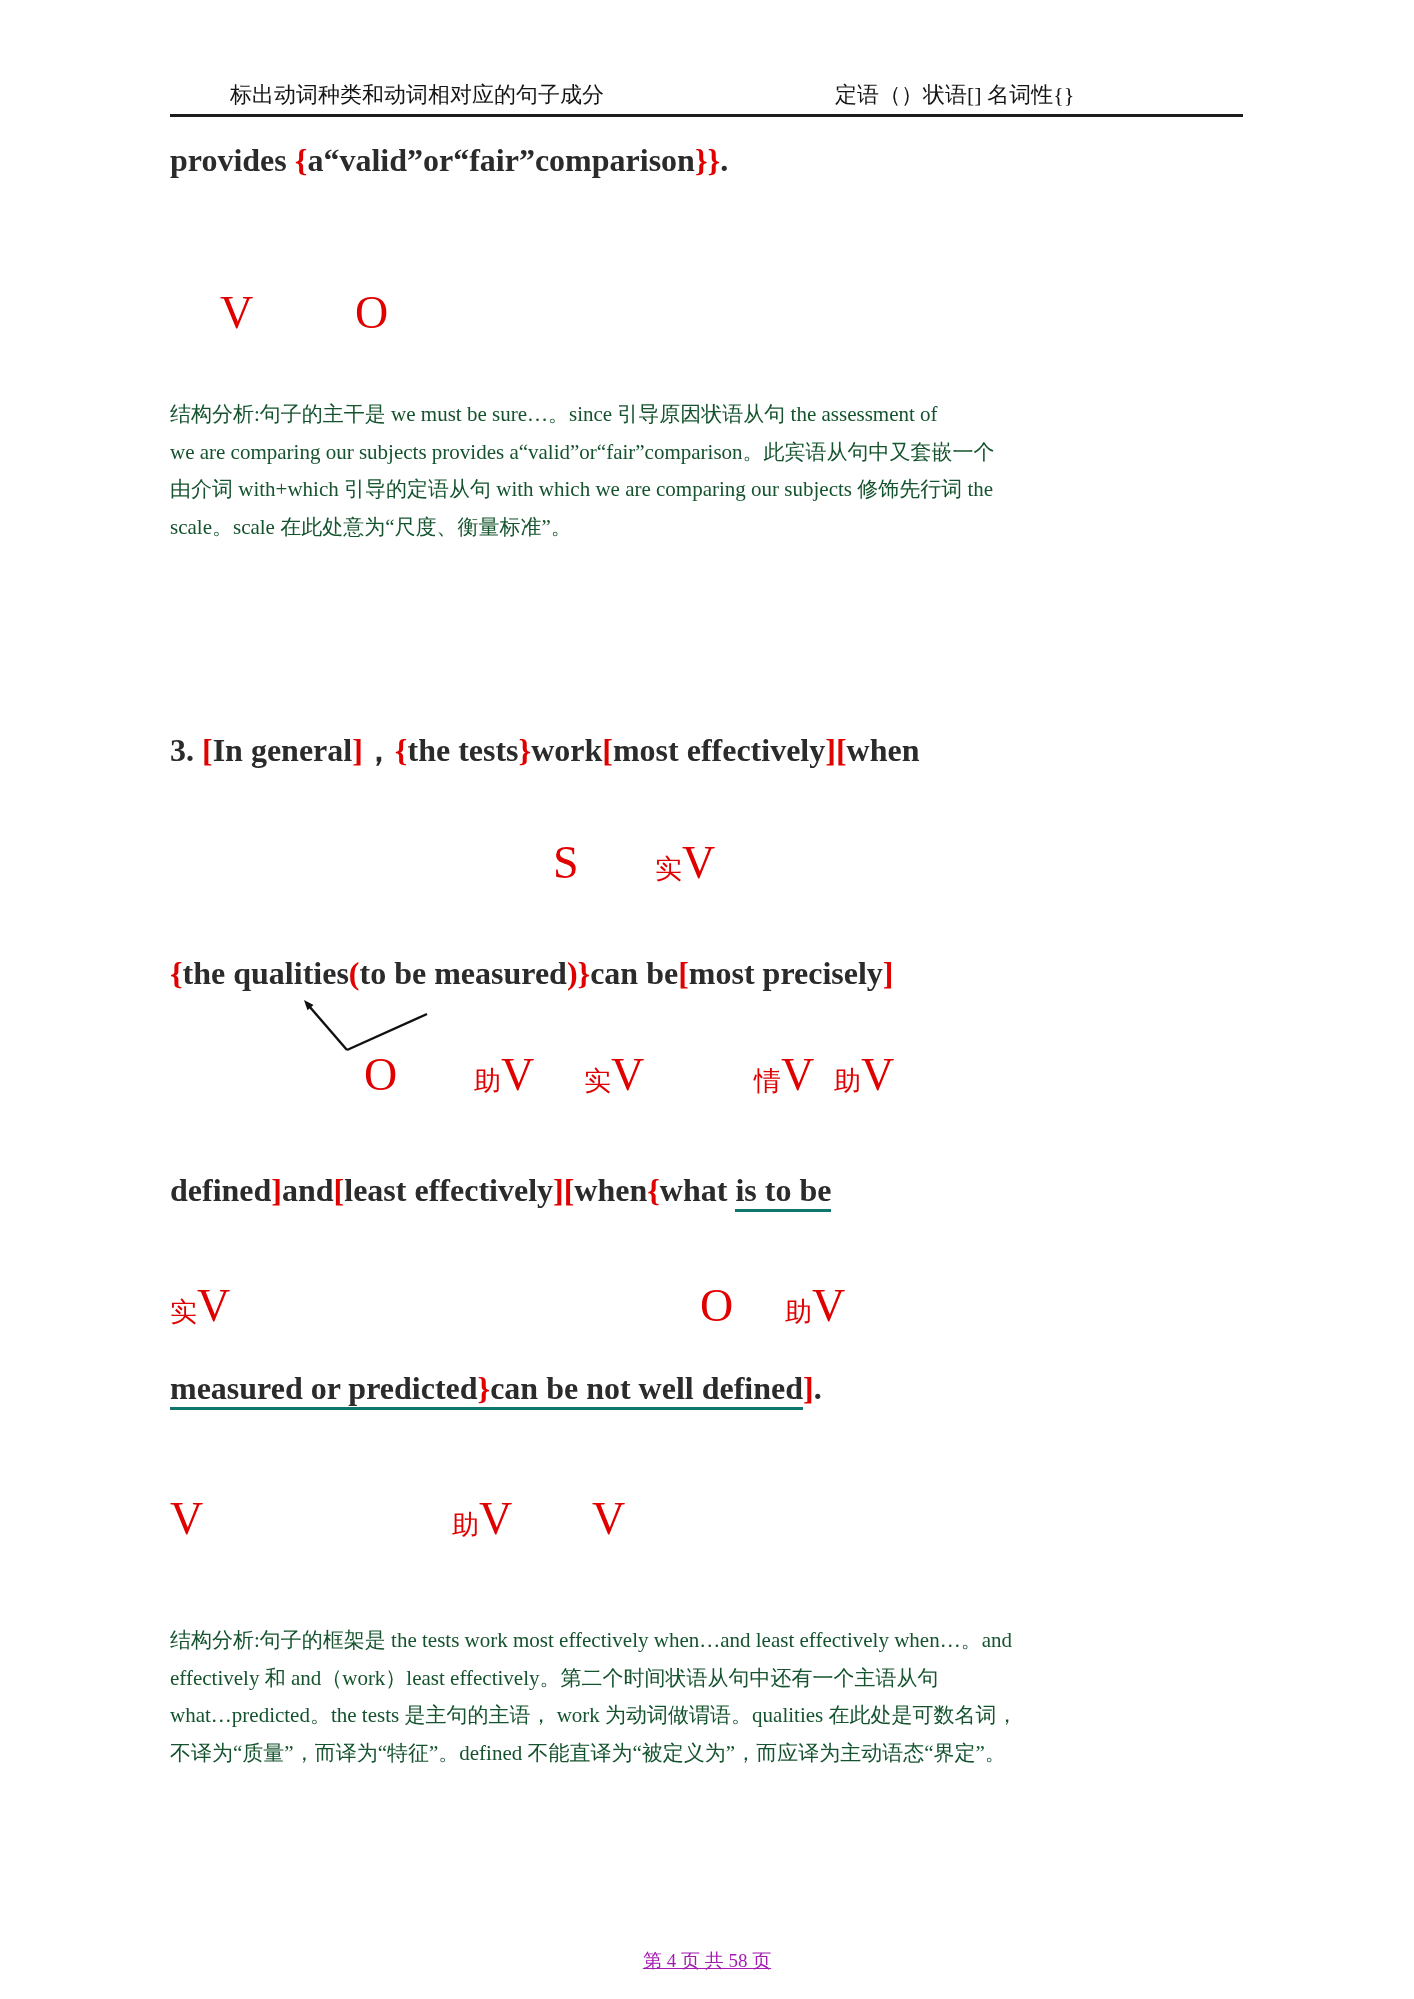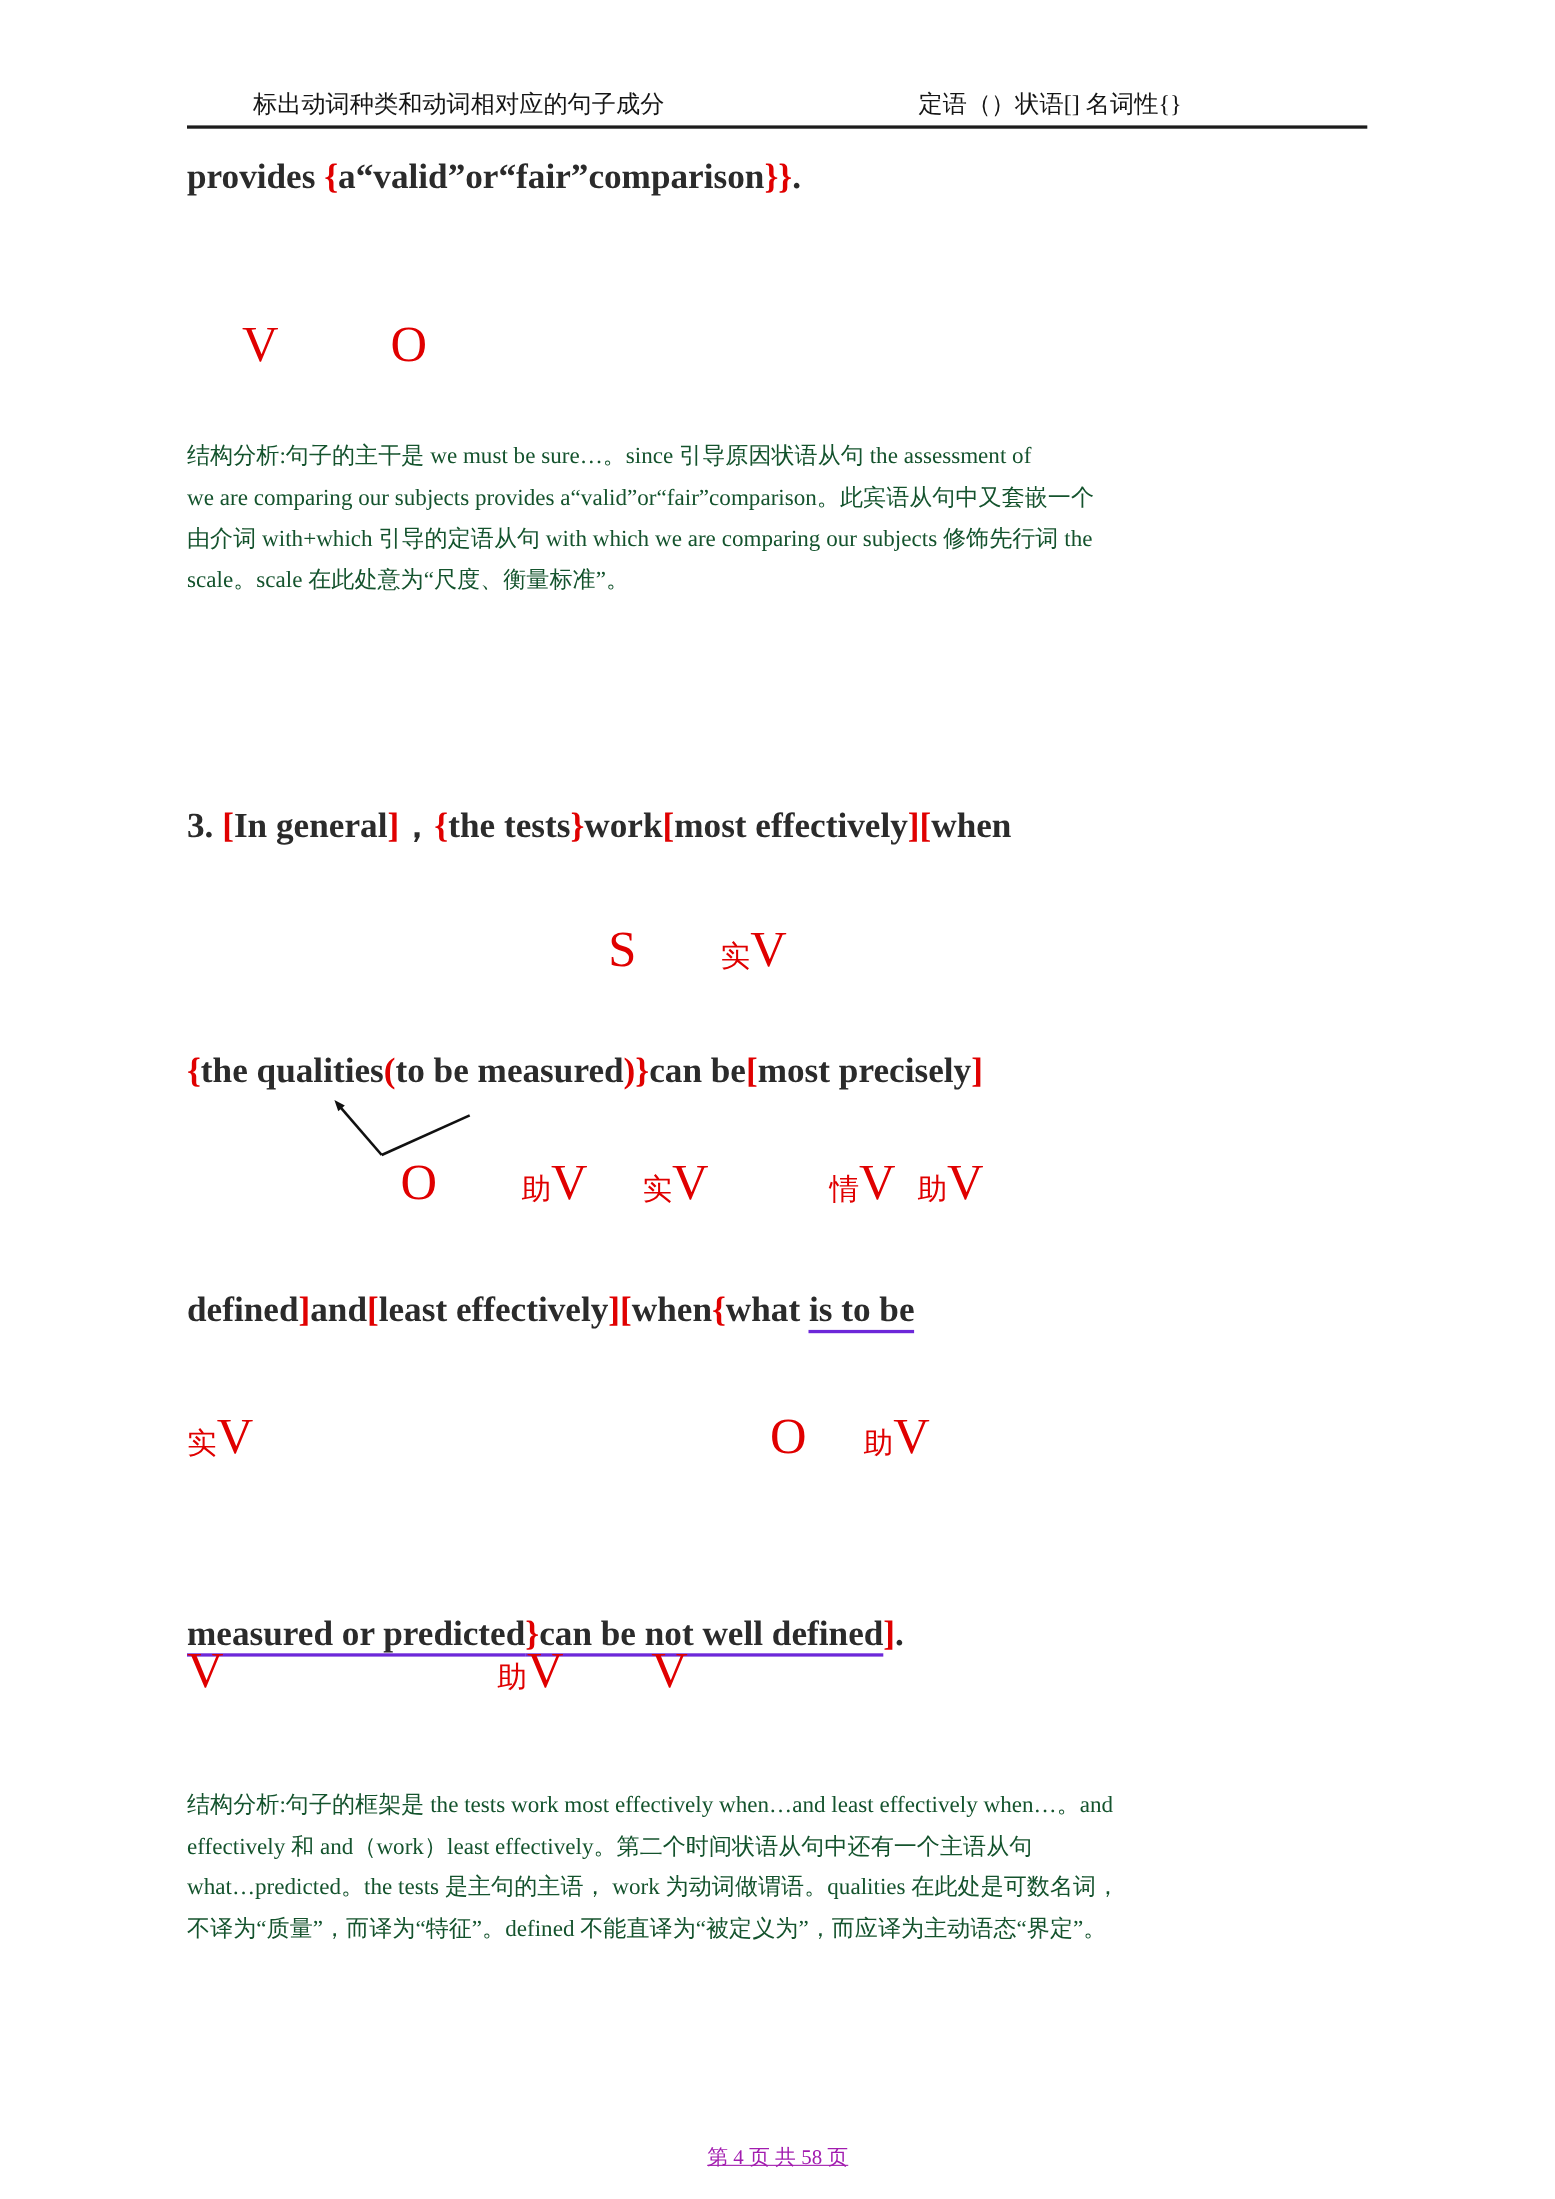--- a/index.html
+++ b/index.html
@@ -8,21 +8,21 @@
     font-family:"Liberation Serif","DejaVu Serif",serif;color:#1a1a1a;overflow:hidden;
   }
   
   .hdr{position:absolute;top:80px;font-size:22px;font-weight:normal;color:#151515;white-space:nowrap;}
   .hdr-left{left:230px;}
   .hdr-right{left:835px;}
   .hdr-rule{position:absolute;left:170px;top:114px;width:1073px;height:3px;background:#1c1c1c;}
   
   .big{position:absolute;left:170px;font-size:32px;font-weight:bold;color:#2b2b2b;white-space:nowrap;line-height:1.25;}
   .big .red{color:#e00000;}
-  .big .ul{border-bottom:3px solid #6d28d9;padding-bottom:1px;}
+  .big .ul{border-bottom:3px solid #0f766e;padding-bottom:1px;}
   
   .lbl{position:absolute;font-size:46px;line-height:1;color:#e00000;white-space:nowrap;}
   .lbl .cn{font-size:27px;}
   
   .para{position:absolute;left:170px;width:800px;font-size:21px;line-height:37.5px;color:#14532d;}
   .pline{white-space:nowrap;}
   
   .arrow{position:absolute;left:290px;top:992px;}
   
   .footer{position:absolute;left:0;top:1948px;width:100%;text-align:center;font-size:19px;color:#a21caf;text-decoration:underline;}
@@ -66,21 +66,21 @@
   <span class="lbl" style="left:584px;top:1052px"><span class="cn">实</span><span>V</span></span>
   <span class="lbl" style="left:754px;top:1052px"><span class="cn">情</span><span>V</span></span>
   <span class="lbl" style="left:834px;top:1052px"><span class="cn">助</span><span>V</span></span>
 
   <div class="big" style="top:1170px"><span>defined</span><span class="red">]</span><span>and</span><span class="red">[</span><span>least effectively</span><span class="red">][</span><span>when</span><span class="red">{</span><span>what </span><span class="ul">is to be</span></div>
 
   <span class="lbl" style="left:170px;top:1283px"><span class="cn">实</span><span>V</span></span>
   <span class="lbl" style="left:700px;top:1283px"><span>O</span></span>
   <span class="lbl" style="left:785px;top:1283px"><span class="cn">助</span><span>V</span></span>
 
-  <div class="big" style="top:1464px"><span class="ul">measured or predicted</span><span class="red ul">}</span><span class="ul">can be not well defined</span><span class="red">]</span><span>.</span></div>
+  <div class="big" style="top:1368px"><span class="ul">measured or predicted</span><span class="red ul">}</span><span class="ul">can be not well defined</span><span class="red">]</span><span>.</span></div>
 
   <span class="lbl" style="left:170px;top:1496px"><span>V</span></span>
   <span class="lbl" style="left:452px;top:1496px"><span class="cn">助</span><span>V</span></span>
   <span class="lbl" style="left:592px;top:1496px"><span>V</span></span>
 
   <div class="para" style="top:1622px">
       <div class="pline">结构分析:句子的框架是 the tests work most effectively when…and least effectively when…。and</div>
       <div class="pline">effectively 和 and（work）least effectively。第二个时间状语从句中还有一个主语从句</div>
       <div class="pline">what…predicted。the tests 是主句的主语， work 为动词做谓语。qualities 在此处是可数名词，</div>
       <div class="pline">不译为“质量”，而译为“特征”。defined 不能直译为“被定义为”，而应译为主动语态“界定”。</div>

